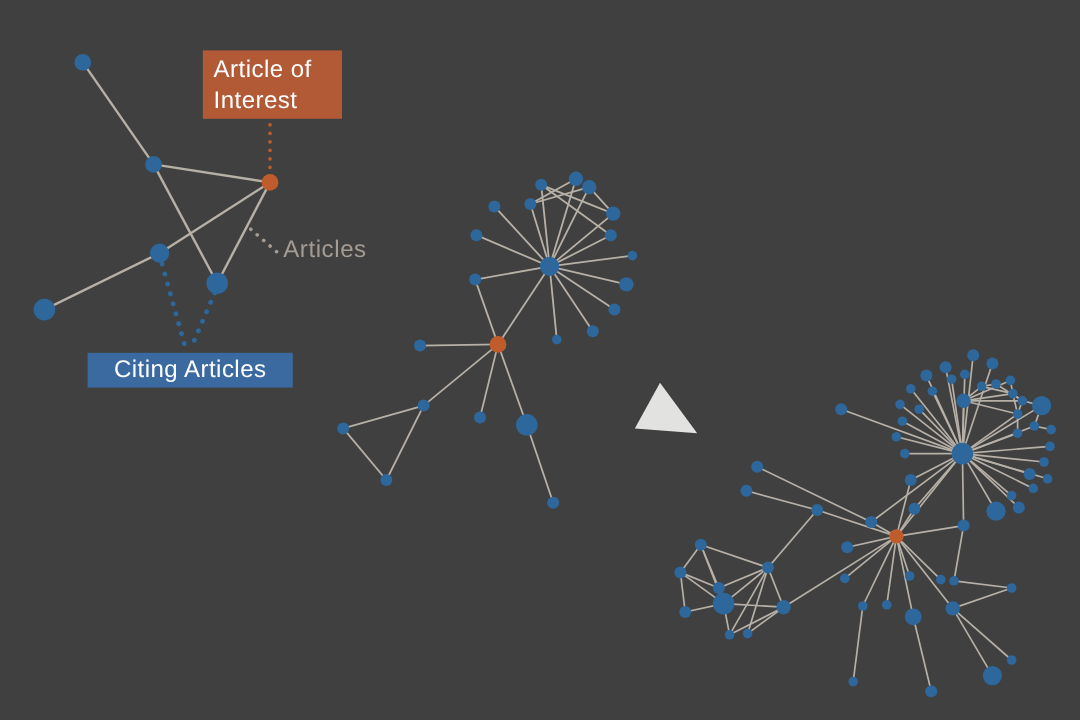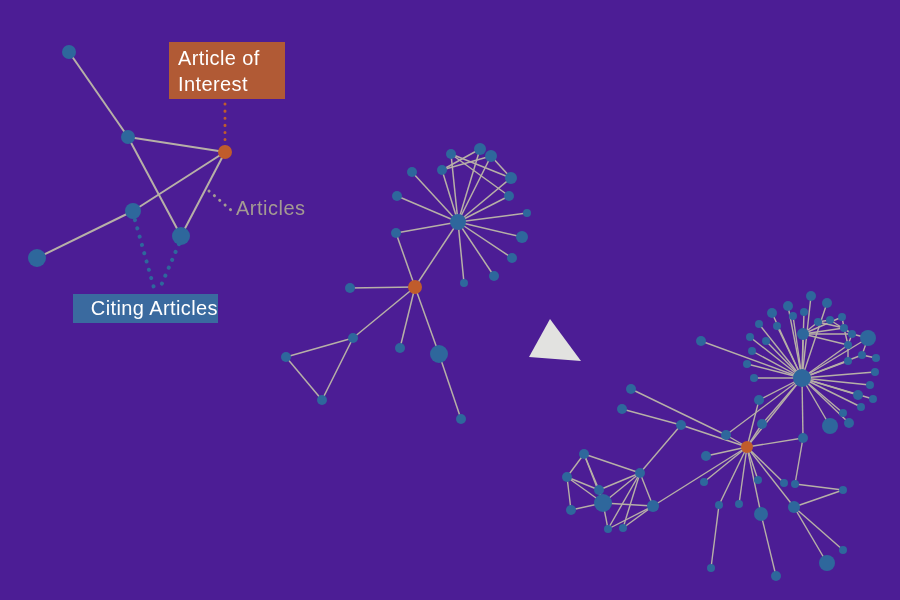--- a/index.html
+++ b/index.html
@@ -1,31 +1,31 @@
 <!DOCTYPE html>
 <html><head>
 <meta charset="utf-8">
 <style>
   html,body{margin:0;padding:0;background:#ffffff;}
   .stage{
-    position:relative;width:900px;height:600px;background:#4c1d95;overflow:hidden;
+    position:relative;width:900px;height:600px;background:#404040;overflow:hidden;
     font-family:"Liberation Sans", sans-serif;
   }
   .stage svg{position:absolute;left:0;top:0;}
   .label-box{
     position:absolute;box-sizing:border-box;color:#ffffff;
     font-size:20px;letter-spacing:0.4px;
   }
   .orange-box{
     left:169px;top:42px;width:116px;height:57px;
     padding:3px 0 0 9px;line-height:26px;
   }
   .blue-box{
-    left:73px;top:294px;width:145px;height:29px;
-    text-align:right;line-height:29px;
+    left:73px;top:294px;width:171px;height:29px;
+    text-align:center;line-height:29px;
   }
   .citation-label{
     position:absolute;left:236px;top:197px;font-size:20px;letter-spacing:0.5px;
   }
 </style>
 </head>
 <body>
 
 <div class="stage">
   <svg width="900" height="600" viewBox="0 0 900 600">

